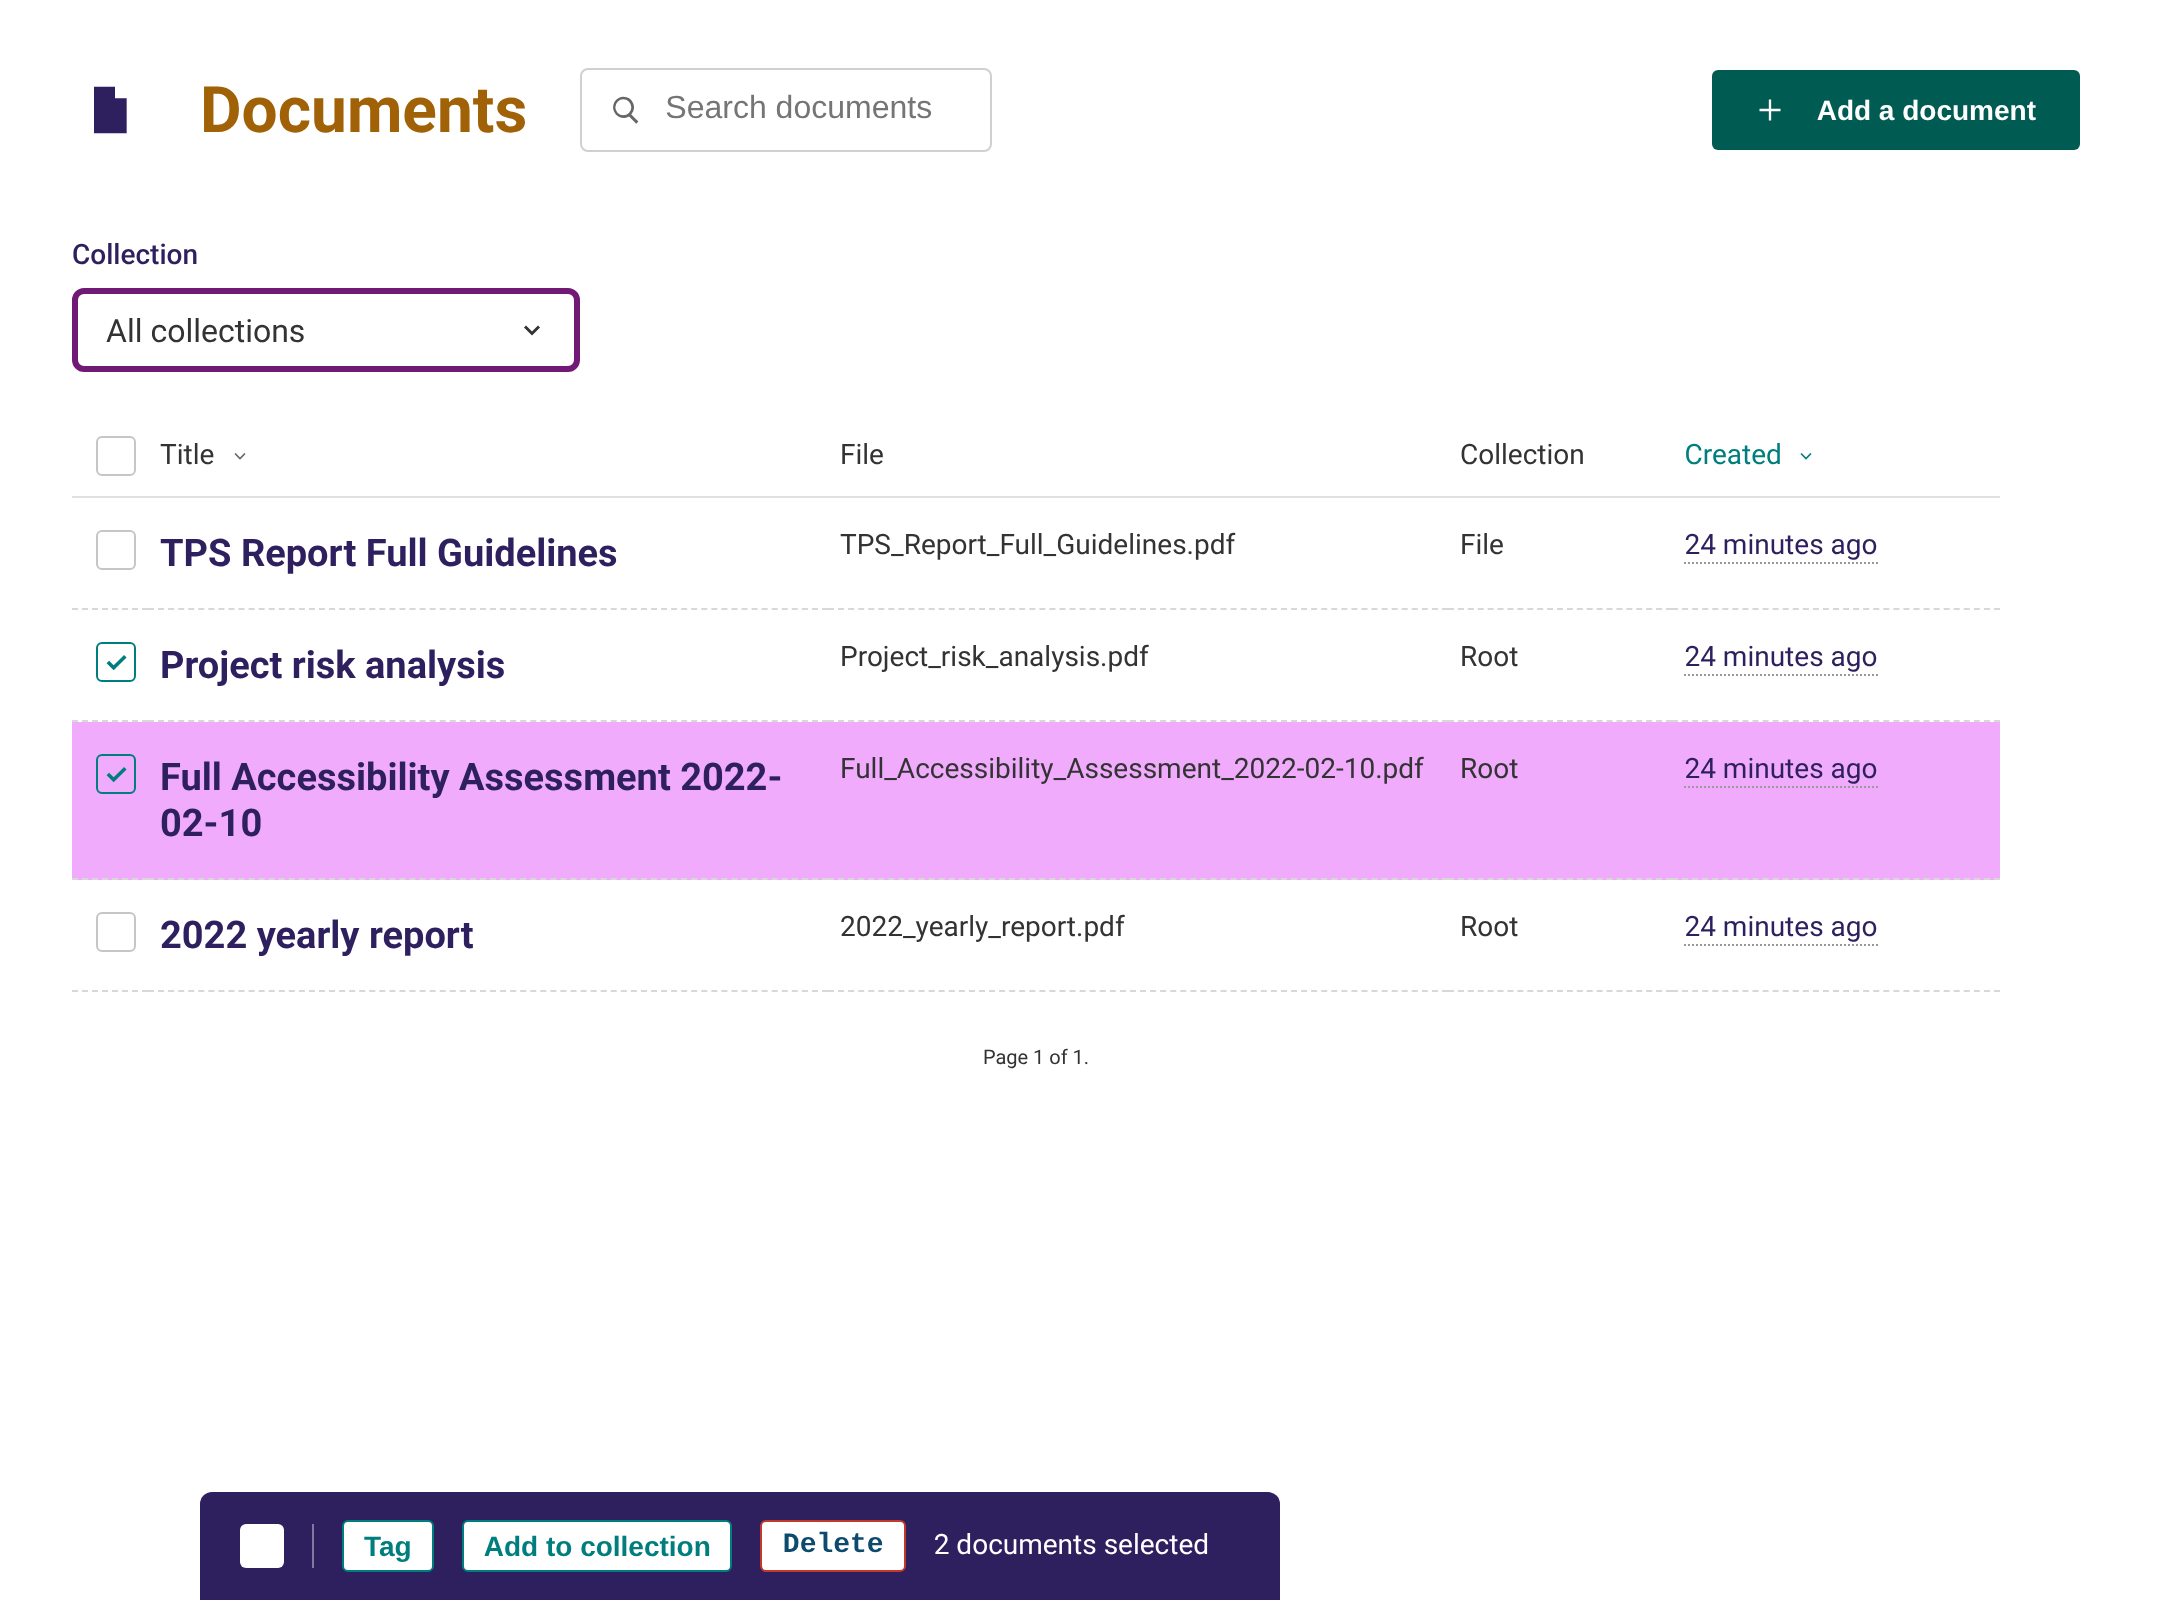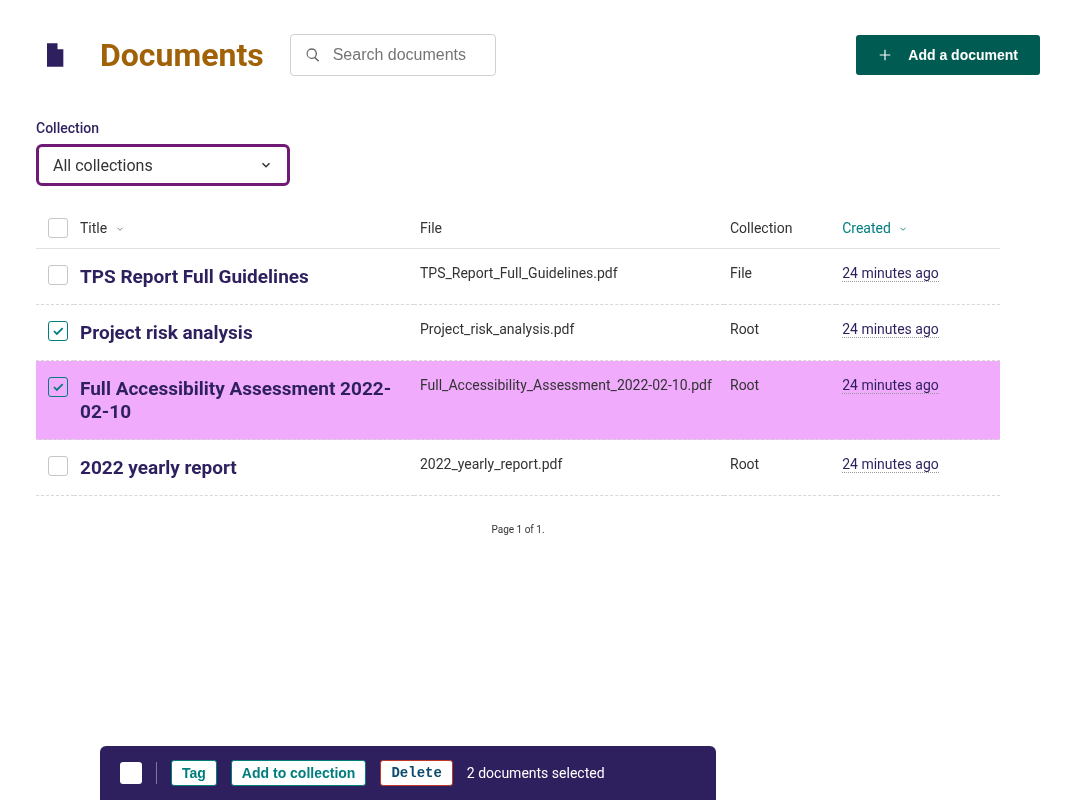--- a/index.html
+++ b/index.html
@@ -170,21 +170,21 @@
     text-align: center;
     font-size: 10px;
     color: #333;
     margin-top: 28px;
   }
 
   .bulk-bar {
     position: absolute;
     bottom: 0;
     left: 100px;
-    width: 616px;
+    width: 540px;
     background: #2e1f5e;
     border-radius: 6px 6px 0 0;
     display: flex;
     align-items: center;
     padding: 14px 20px;
     gap: 14px;
     color: #fff;
     font-size: 14px;
   }
   .bulk-check {

